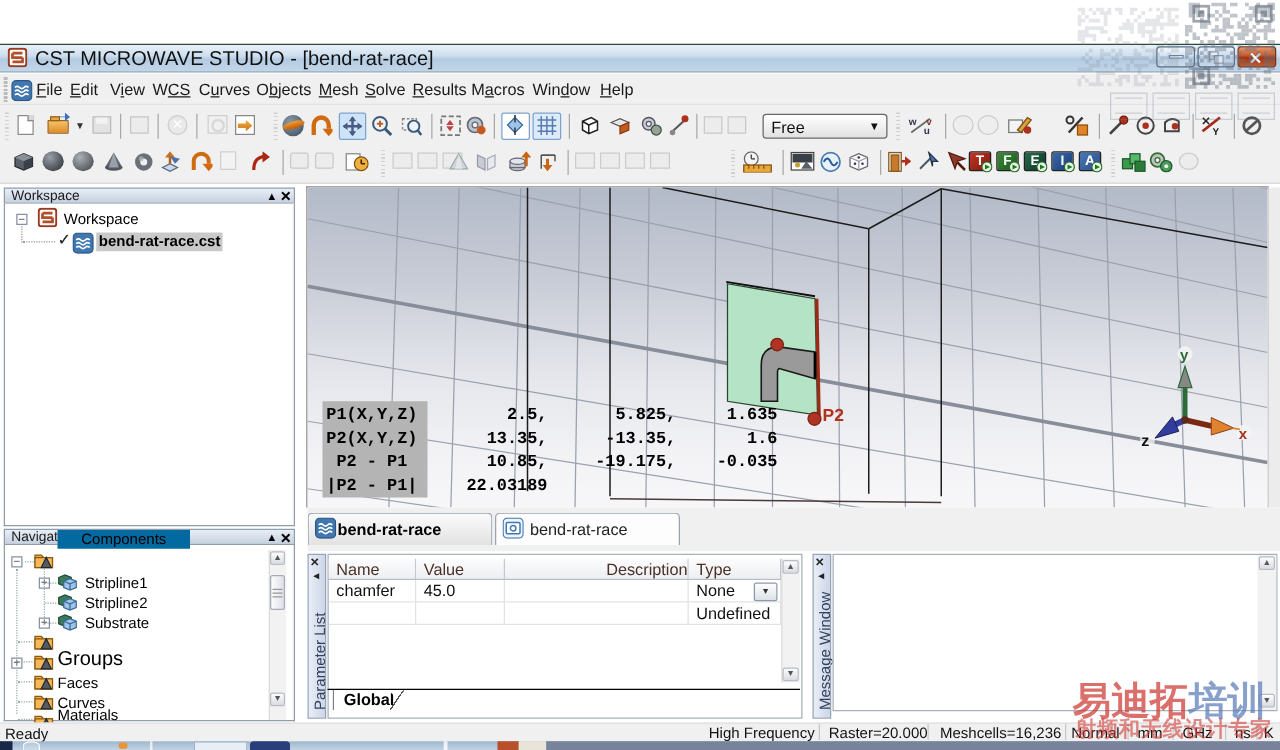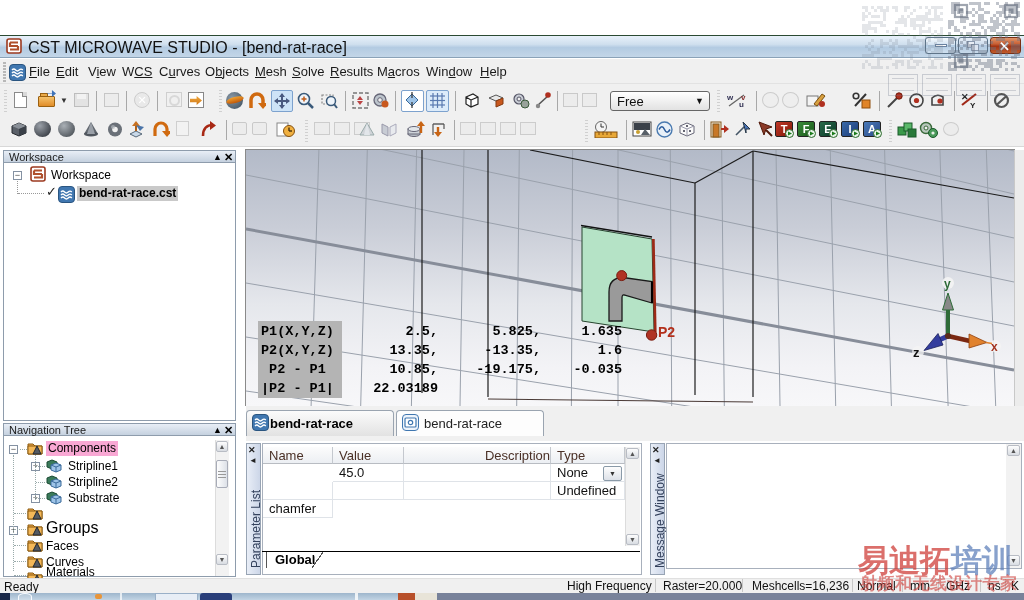--- a/index.html
+++ b/index.html
@@ -447,21 +447,21 @@
   <div class="abs panel-h" style="left:3px;top:423px;width:233px;height:13px;">Navigation Tree</div>
   <div class="hbtn" style="left:213px;top:425px;">▲</div>
   <div class="hbtn" style="left:224px;top:424px;font-size:11px;">✕</div>
   <div class="abs panel-b" style="left:3px;top:436px;width:233px;height:141px;"></div>
   <div class="abs" style="left:9px;top:445px;width:9px;height:9px;border:1px solid #8491a2;background:#fff;font-size:9px;line-height:7px;text-align:center;color:#444;">−</div>
 <svg class="abs" style="left:27px;top:441px" width="16" height="14">
       <path d="M1 3 h5 l2 2 h7 v8 h-14 Z" fill="#f0a848" stroke="#8a5a10"></path>
       <path d="M1 5 h14 v8 h-14 Z" fill="#f4b858" stroke="#8a5a10"></path>
       <path d="M6 13 L10 5 L14 13 Z" fill="#555b63" stroke="#23272e"></path>
     </svg>
-<div class="abs" style="left:46px;top:441px;font-size:12px;background:#f9a8d4;padding:0 2px;height:15px;line-height:15px;">Components</div>
+<div class="abs" style="left:46px;top:424px;font-size:12px;background:#0369a1;padding:0 19px;height:15px;line-height:15px;">Components</div>
 <div class="abs" style="left:31px;top:462px;width:9px;height:9px;border:1px solid #8491a2;background:#fff;font-size:9px;line-height:7px;text-align:center;color:#444;">+</div>
 <svg class="abs" style="left:46px;top:458px" width="16" height="15">
       <path d="M1 4 L6 2 L11 4 L11 9 L6 11 L1 9 Z" fill="#3a7a5a" stroke="#1a4a32"></path>
       <path d="M5 7 L10 5 L15 7 L15 12 L10 14 L5 12 Z" fill="#9ec4e8" stroke="#3a6a9a"></path>
       <path d="M5 7 L10 9 L15 7" fill="none" stroke="#3a6a9a"></path>
       <path d="M10 9 V14" stroke="#3a6a9a"></path>
     </svg>
 <div class="abs" style="left:68px;top:459px;font-size:12px;height:14px;line-height:14px;">Stripline1</div>
 <svg class="abs" style="left:46px;top:474px" width="16" height="15">
       <path d="M1 4 L6 2 L11 4 L11 9 L6 11 L1 9 Z" fill="#3a7a5a" stroke="#1a4a32"></path>
@@ -643,21 +643,21 @@
 
   <div class="abs sidestrip" style="left:246px;top:443px;width:15px;height:132px;"></div>
     <div class="abs" style="left:248px;top:445px;font-size:9px;font-weight:bold;color:#222;">✕</div>
     <div class="abs" style="left:249px;top:456px;font-size:8px;color:#222;">◄</div>
   <div class="vtext" style="left:249px;top:568px;">Parameter List</div>
   <div class="abs" style="left:262px;top:443px;width:380px;height:132px;background:#fff;border:1px solid #a8b0bc;"></div>
   <div class="abs" style="left:263px;top:447px;width:70px;height:17px;background:linear-gradient(#fcfcfc,#eceff3);border-right:1px solid #c4c8ce;border-bottom:1px solid #b8bcc2;font-size:13px;color:#4a3026;padding:1px 0 0 6px;">Name</div>
 <div class="abs" style="left:333px;top:447px;width:71px;height:17px;background:linear-gradient(#fcfcfc,#eceff3);border-right:1px solid #c4c8ce;border-bottom:1px solid #b8bcc2;font-size:13px;color:#4a3026;padding:1px 0 0 6px;">Value</div>
 <div class="abs" style="left:404px;top:447px;width:147px;height:17px;background:linear-gradient(#fcfcfc,#eceff3);border-right:1px solid #c4c8ce;border-bottom:1px solid #b8bcc2;font-size:13px;color:#4a3026;padding:1px 0 0 6px;text-align:right;">Description</div>
 <div class="abs" style="left:551px;top:447px;width:74px;height:17px;background:linear-gradient(#fcfcfc,#eceff3);border-right:1px solid #c4c8ce;border-bottom:1px solid #b8bcc2;font-size:13px;color:#4a3026;padding:1px 0 0 6px;">Type</div>
-<div class="abs" style="left:263px;top:464px;width:70px;height:18px;border-right:1px solid #dfe3e8;border-bottom:1px solid #dfe3e8;font-size:13px;color:#111;padding:1px 0 0 6px;margin-top:36px;">chamfer</div>
+<div class="abs" style="left:263px;top:464px;width:70px;height:18px;border-right:1px solid #dfe3e8;border-bottom:1px solid #dfe3e8;font-size:13px;color:#111;padding:1px 0 0 6px;">chamfer</div>
 <div class="abs" style="left:333px;top:464px;width:71px;height:18px;border-right:1px solid #dfe3e8;border-bottom:1px solid #dfe3e8;font-size:13px;color:#111;padding:1px 0 0 6px;">45.0</div>
 <div class="abs" style="left:404px;top:464px;width:147px;height:18px;border-right:1px solid #dfe3e8;border-bottom:1px solid #dfe3e8;font-size:13px;color:#111;padding:1px 0 0 6px;"></div>
 <div class="abs" style="left:551px;top:464px;width:74px;height:18px;border-right:1px solid #dfe3e8;border-bottom:1px solid #dfe3e8;font-size:13px;color:#111;padding:1px 0 0 6px;">None</div>
 <div class="abs" style="left:263px;top:482px;width:70px;height:18px;border-right:1px solid #dfe3e8;border-bottom:1px solid #dfe3e8;font-size:13px;color:#111;padding:1px 0 0 6px;"></div>
 <div class="abs" style="left:333px;top:482px;width:71px;height:18px;border-right:1px solid #dfe3e8;border-bottom:1px solid #dfe3e8;font-size:13px;color:#111;padding:1px 0 0 6px;"></div>
 <div class="abs" style="left:404px;top:482px;width:147px;height:18px;border-right:1px solid #dfe3e8;border-bottom:1px solid #dfe3e8;font-size:13px;color:#111;padding:1px 0 0 6px;"></div>
 <div class="abs" style="left:551px;top:482px;width:74px;height:18px;border-right:1px solid #dfe3e8;border-bottom:1px solid #dfe3e8;font-size:13px;color:#111;padding:1px 0 0 6px;">Undefined</div>
 <div class="abs" style="left:603px;top:466px;width:19px;height:15px;background:linear-gradient(#fdfdfd,#dde1e8);border:1px solid #8a9aa8;border-radius:2px;color:#333;font-size:7px;text-align:center;line-height:13px;">▼</div>
 <div class="abs" style="left:625px;top:447px;width:15px;height:99px;background:#f2f2f2;border-left:1px solid #dcdcdc;"></div>
 <div class="abs" style="left:626px;top:448px;width:13px;height:11px;background:linear-gradient(#fdfdfd,#d8dce2);border:1px solid #b8bcc4;border-radius:2px;color:#555;font-size:7px;text-align:center;line-height:10px;">▲</div>

